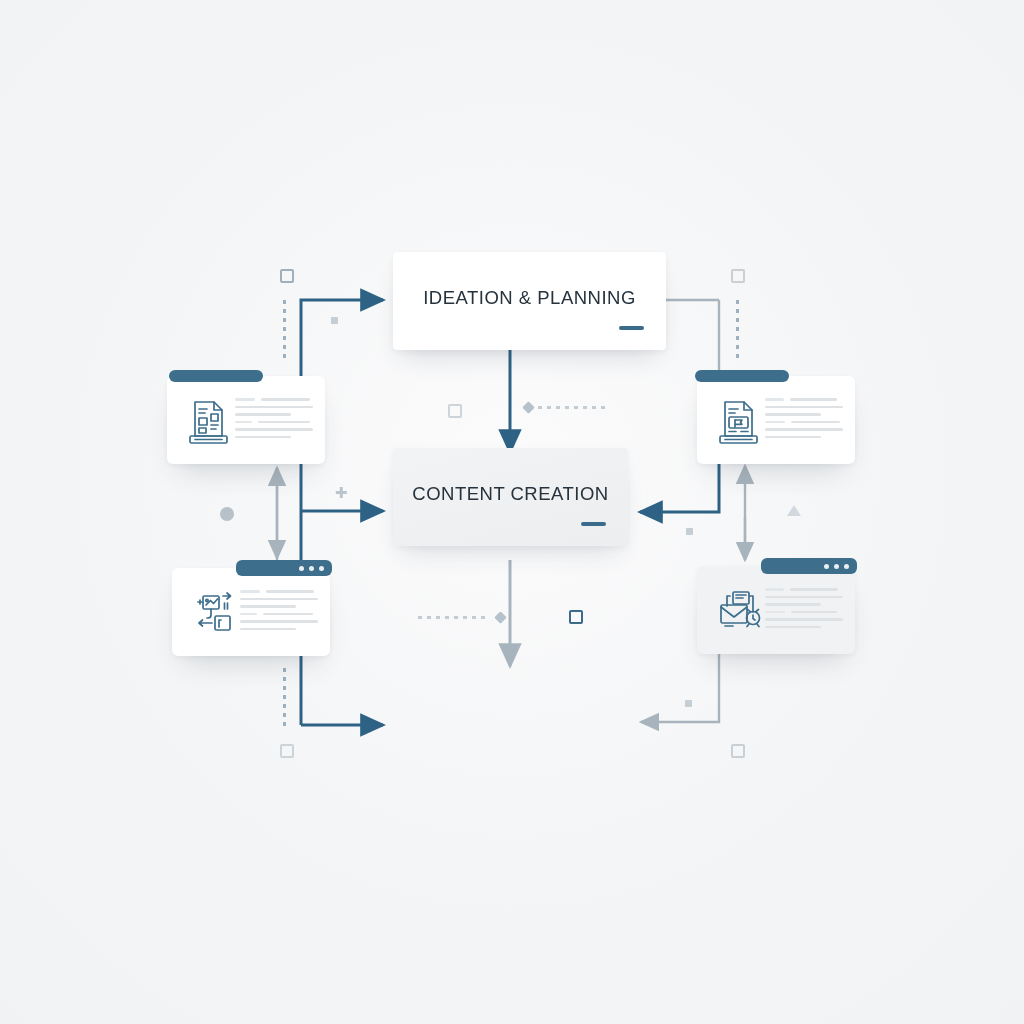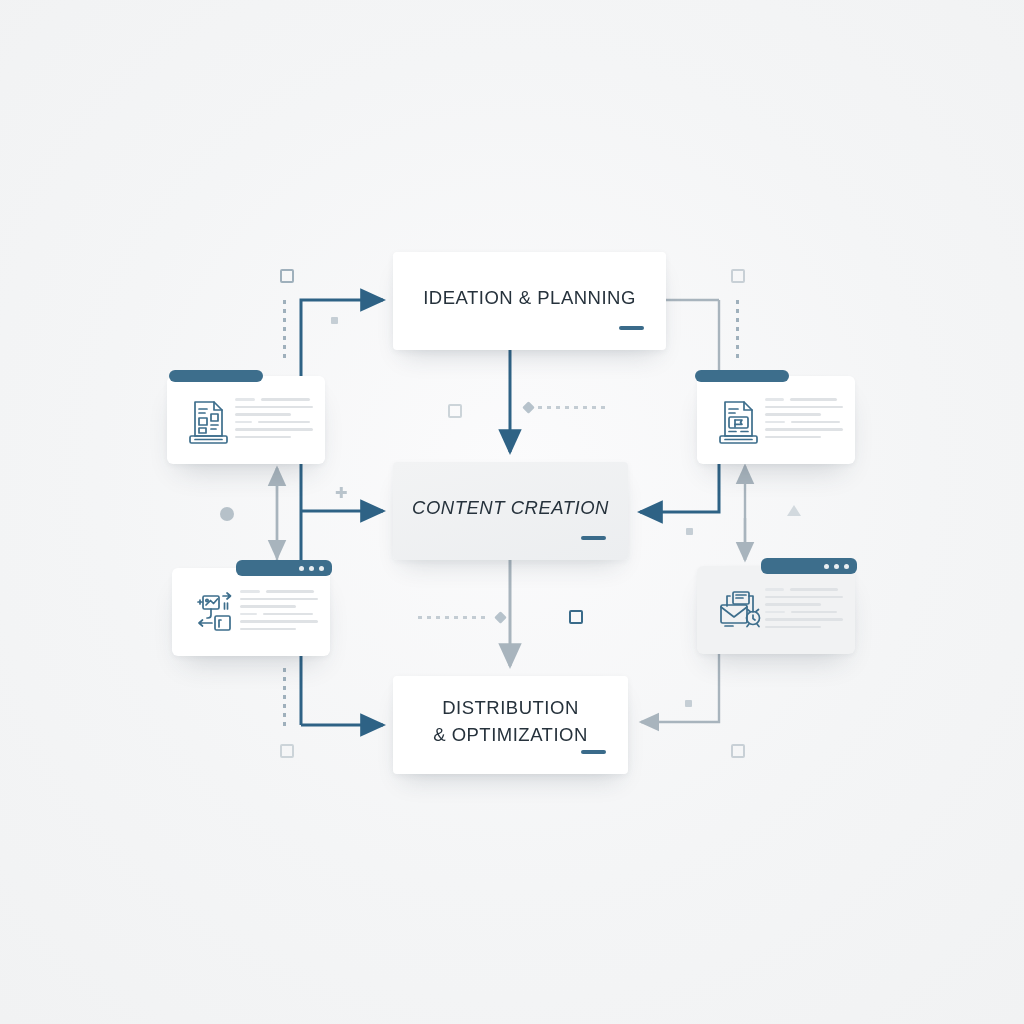--- a/index.html
+++ b/index.html
@@ -41,24 +41,23 @@
     width: 25px; height: 4px;
     border-radius: 2px;
     background: #3a6b8a;
   }
   #box-ideation {
     left: 393px; top: 252px; width: 273px; height: 98px;
     background: #ffffff;
     box-shadow: 0 14px 26px -10px rgba(40,55,70,0.18), 0 2px 6px rgba(40,55,70,0.06);
   }
   #box-content {
-    left: 393px; top: 462px; width: 235px; height: 98px;
+    left: 393px; top: 448px; width: 235px; height: 98px;
     background: linear-gradient(165deg,#f2f3f4 0%, #eceef0 100%);
     box-shadow: 0 14px 26px -10px rgba(40,55,70,0.16), 0 2px 6px rgba(40,55,70,0.05);
-    font-style: italic;
   }
   #box-distribution {
     left: 393px; top: 676px; width: 235px; height: 98px;
     background: #ffffff;
     box-shadow: 0 14px 26px -10px rgba(40,55,70,0.18), 0 2px 6px rgba(40,55,70,0.06);
   }
 
   
   .side-card {
     position: absolute;
@@ -386,19 +385,14 @@
   <div class="stage-box" id="box-ideation">
     <div class="label">IDEATION &amp; PLANNING</div>
     <div class="accent-dash"></div>
   </div>
 
   <div class="stage-box" id="box-content">
     <div class="label">CONTENT CREATION</div>
     <div class="accent-dash"></div>
   </div>
 
-  <div class="stage-box" id="box-distribution">
-    <div class="label">DISTRIBUTION
-&amp; OPTIMIZATION</div>
-    <div class="accent-dash"></div>
-  </div>
 
 </div>
 
 </body></html>

